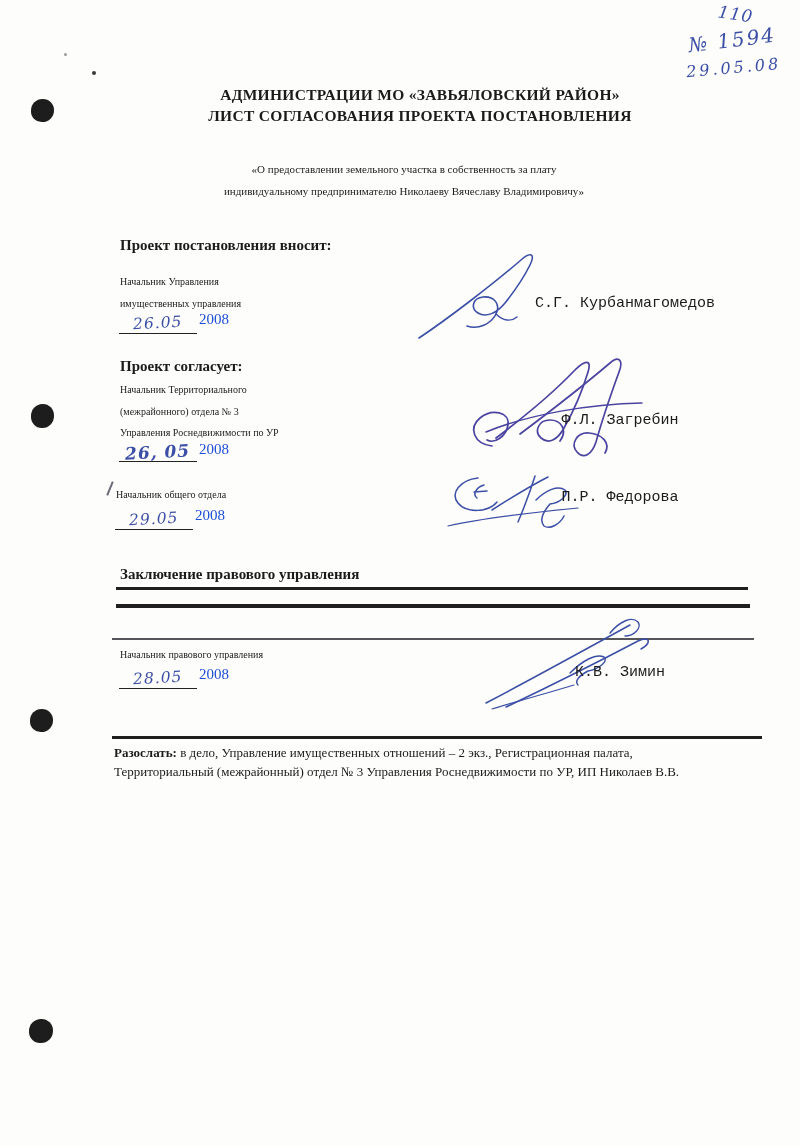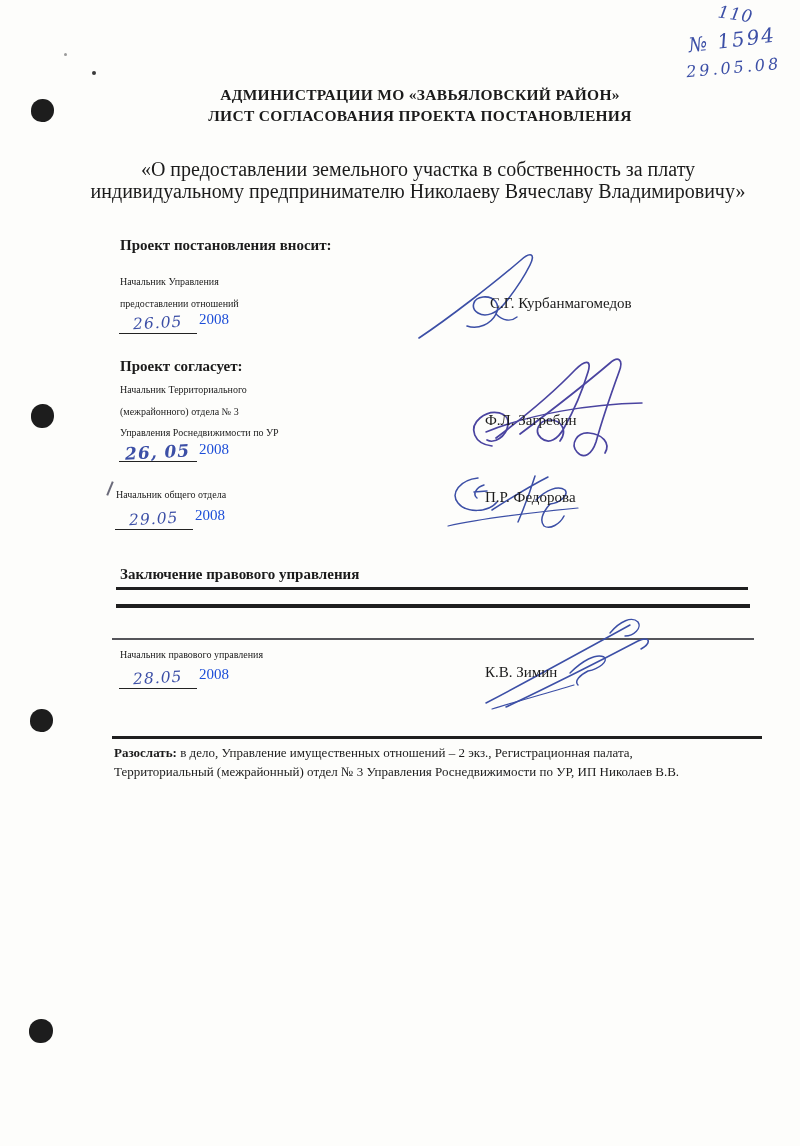--- a/index.html
+++ b/index.html
@@ -12,38 +12,38 @@
   .speck{position:absolute;border-radius:50%;}
   .hw{ 
     position:absolute;color:#3c4fa6;font-style:italic;
     font-family:"DejaVu Serif",serif;white-space:nowrap;
   }
   .title{
     position:absolute;left:100px;top:84px;width:640px;text-align:center;
     font-weight:bold;font-size:15.5px;line-height:21px;letter-spacing:.3px;
   }
   .subtitle{
-    position:absolute;left:68px;top:158px;width:700px;text-align:center;
-    font-size:20px;line-height:22px;
+    position:absolute;left:54px;top:158px;width:700px;text-align:center;
+    font-size:11px;line-height:22px;
   }
   .sec-heading{position:absolute;font-weight:bold;font-size:15px;white-space:nowrap;}
   .pos-lines{position:absolute;font-size:10px;line-height:21.5px;white-space:nowrap;}
   .date-row{position:absolute;font-size:15px;white-space:nowrap;}
   .date-underline{
     display:inline-block;width:78px;border-bottom:1.6px solid #222;
     text-align:center;height:19px;vertical-align:-4px;
   }
   .date-hand{
     color:#3c4fa6;font-style:italic;font-family:"DejaVu Serif",serif;
     font-size:15.5px;display:inline-block;transform:rotate(-3deg);
     letter-spacing:1px;
   }
   .year{font-size:15px;color:#1d4ed8;margin-left:2px;}
   .sig-name{
-    position:absolute;width:270px;text-align:left;font-size:15px;white-space:nowrap;
+    position:absolute;width:270px;text-align:center;font-size:15px;white-space:nowrap;font-family:Liberation Mono, monospace;
   }
   .sig{position:absolute;}
   .sig path{fill:none;stroke-linecap:round;stroke-linejoin:round;}
   .rule{position:absolute;background:#1f1f1f;}
   .footer-text{
     position:absolute;left:114px;top:744px;width:660px;
     font-size:13px;line-height:18.5px;
   }
   .footer-label{font-weight:bold;}
   .slash-mark{
@@ -75,21 +75,21 @@
 
   <div class="subtitle">
     <div>«О предоставлении  земельного участка в собственность за плату</div>
     <div>индивидуальному предпринимателю Николаеву Вячеславу Владимировичу»</div>
   </div>
 
   <div class="sec-heading" style="left:120px;top:237px;">Проект  постановления вносит:</div>
 
   <div class="pos-lines" style="left:120px;top:271px;">
     <div>Начальник Управления</div>
-    <div>предоставлении отношений</div>
+    <div>имущественных управления</div>
   </div>
   <div class="date-row" style="left:119px;top:311px;">
     <span class="date-underline"><span class="date-hand">26.05</span></span><span class="year">2008</span>
   </div>
   <svg class="sig" style="left:415px;top:248px;" width="158" height="96" viewBox="0 0 158 96">
     <path d="M4 90 C34 70, 78 36, 106 12 C115 4, 121 5, 115 17 C108 31, 98 45, 90 55 C82 65, 71 70, 63 65 C55 60, 58 50, 68 49 C79 48, 86 56, 81 66 C76 76, 63 82, 52 78" stroke="#3c4fa6" stroke-width="1.6"></path>
     <path d="M81 66 C88 73, 96 74, 102 69" stroke="#3c4fa6" stroke-width="1.4"></path>
   </svg>
   <div class="sig-name" style="left:490px;top:295px;">С.Г. Курбанмагомедов</div>
 

